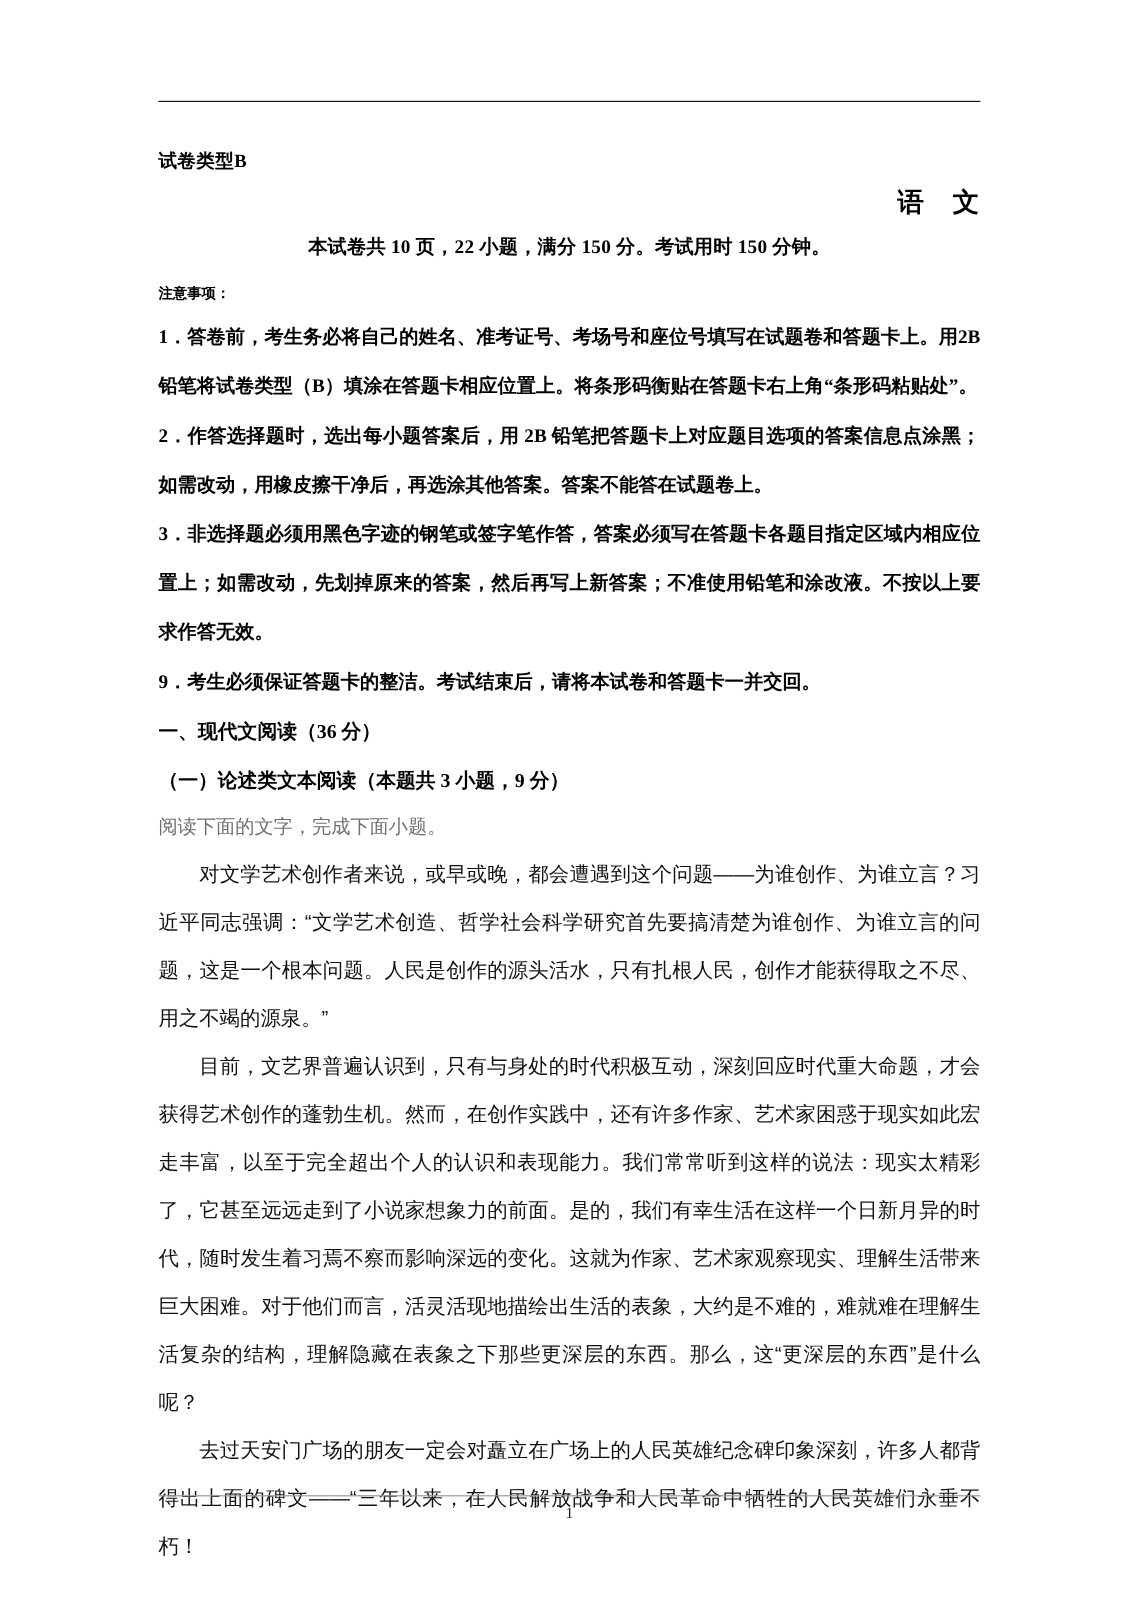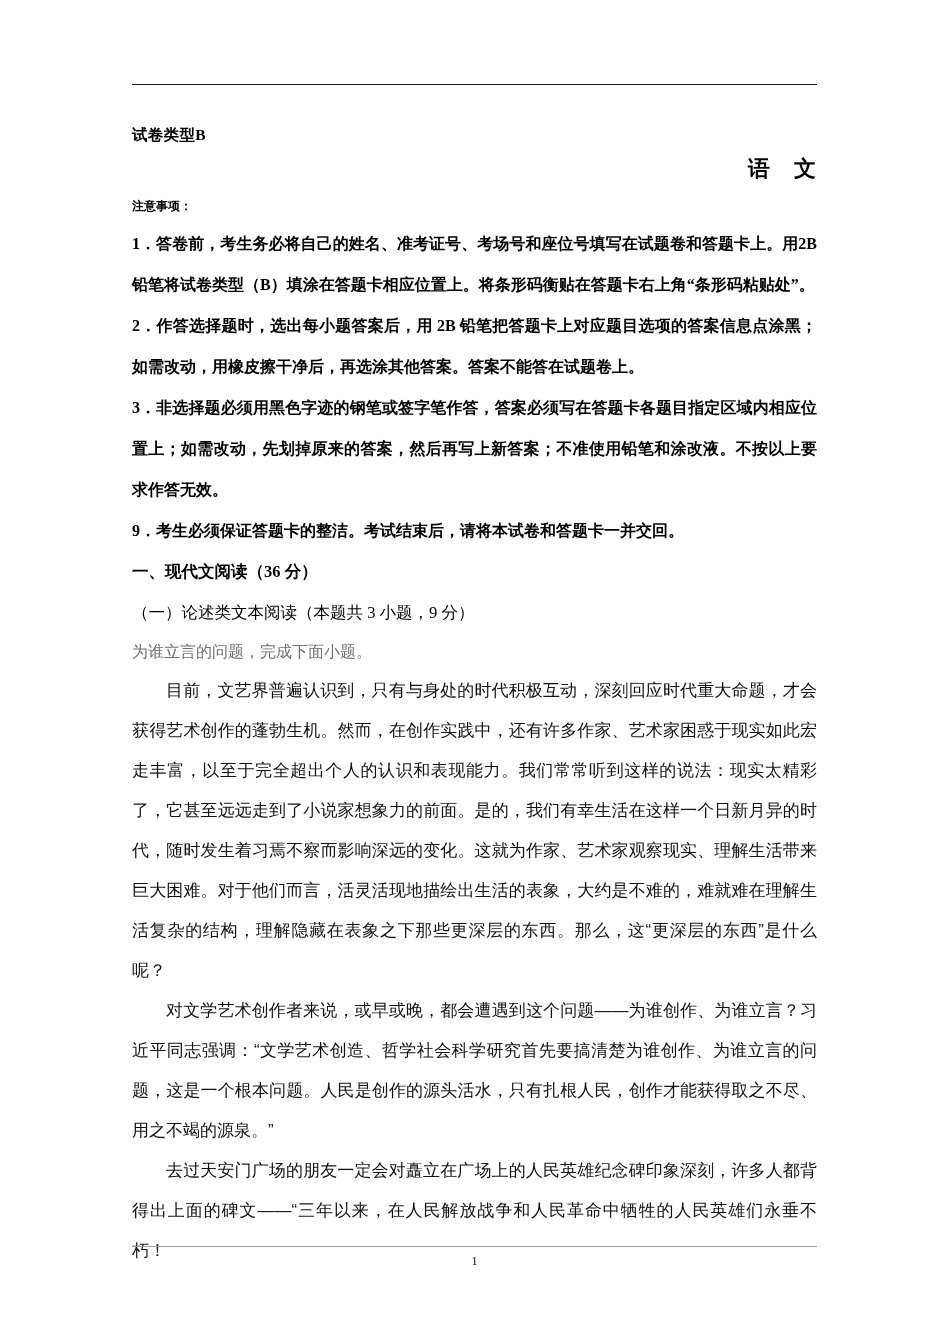--- a/index.html
+++ b/index.html
@@ -120,21 +120,21 @@
   
   .section-heading {
     font-family: "Liberation Serif", "DejaVu Serif", serif;
     font-weight: bold;
     font-size: 16.5px;
     line-height: 41px;
     margin: 0;
   }
   .sub-section-heading {
     font-family: "Liberation Serif", "DejaVu Serif", serif;
-    font-weight: normal;
+    font-weight: bold;
     font-size: 16.5px;
     line-height: 41px;
     margin: 0;
   }
 
   
   .instruction {
     font-family: "Liberation Serif", "DejaVu Serif", serif;
     font-size: 16px;
     line-height: 38px;
@@ -162,41 +162,42 @@
 
   <div class="header-rule"></div>
 
   <div class="content">
 
     <p class="paper-type">试卷类型B</p>
 
 
     <h2 class="subject-title">语　文</h2>
 
+    <p class="exam-meta">本试卷共 10 页，22 小题，满分 150 分。考试用时 150 分钟。</p>
 
     <p class="notice-heading">注意事项：</p>
 
     <p class="notice-item">1．答卷前，考生务必将自己的姓名、准考证号、考场号和座位号填写在试题卷和答题卡上。用2B 铅笔将试卷类型（B）填涂在答题卡相应位置上。将条形码衡贴在答题卡右上角“条形码粘贴处”。</p>
 
     <p class="notice-item">2．作答选择题时，选出每小题答案后，用 2B 铅笔把答题卡上对应题目选项的答案信息点涂黑；如需改动，用橡皮擦干净后，再选涂其他答案。答案不能答在试题卷上。</p>
 
     <p class="notice-item">3．非选择题必须用黑色字迹的钢笔或签字笔作答，答案必须写在答题卡各题目指定区域内相应位置上；如需改动，先划掉原来的答案，然后再写上新答案；不准使用铅笔和涂改液。不按以上要求作答无效。</p>
 
     <p class="notice-item">9．考生必须保证答题卡的整洁。考试结束后，请将本试卷和答题卡一并交回。</p>
 
     <p class="section-heading">一、现代文阅读（36 分）</p>
 
     <p class="sub-section-heading">（一）论述类文本阅读（本题共 3 小题，9 分）</p>
 
-    <p class="instruction">为谁立言的问题，完成下面小题。</p>
+    <p class="instruction">阅读下面的文字，完成下面小题。</p>
+
+    <p class="body-para">对文学艺术创作者来说，或早或晚，都会遭遇到这个问题——为谁创作、为谁立言？习近平同志强调：“文学艺术创造、哲学社会科学研究首先要搞清楚为谁创作、为谁立言的问题，这是一个根本问题。人民是创作的源头活水，只有扎根人民，创作才能获得取之不尽、用之不竭的源泉。”</p>
 
     <p class="body-para">目前，文艺界普遍认识到，只有与身处的时代积极互动，深刻回应时代重大命题，才会获得艺术创作的蓬勃生机。然而，在创作实践中，还有许多作家、艺术家困惑于现实如此宏走丰富，以至于完全超出个人的认识和表现能力。我们常常听到这样的说法：现实太精彩了，它甚至远远走到了小说家想象力的前面。是的，我们有幸生活在这样一个日新月异的时代，随时发生着习焉不察而影响深远的变化。这就为作家、艺术家观察现实、理解生活带来巨大困难。对于他们而言，活灵活现地描绘出生活的表象，大约是不难的，难就难在理解生活复杂的结构，理解隐藏在表象之下那些更深层的东西。那么，这“更深层的东西”是什么呢？</p>
 
-    <p class="body-para">对文学艺术创作者来说，或早或晚，都会遭遇到这个问题——为谁创作、为谁立言？习近平同志强调：“文学艺术创造、哲学社会科学研究首先要搞清楚为谁创作、为谁立言的问题，这是一个根本问题。人民是创作的源头活水，只有扎根人民，创作才能获得取之不尽、用之不竭的源泉。”</p>
-
     <p class="body-para">去过天安门广场的朋友一定会对矗立在广场上的人民英雄纪念碑印象深刻，许多人都背得出上面的碑文——“三年以来，在人民解放战争和人民革命中牺牲的人民英雄们永垂不朽！</p>
 
   </div>
 
   <div class="footer-rule"></div>
 
   <div class="page-number">1</div>
 
 </div>
 

